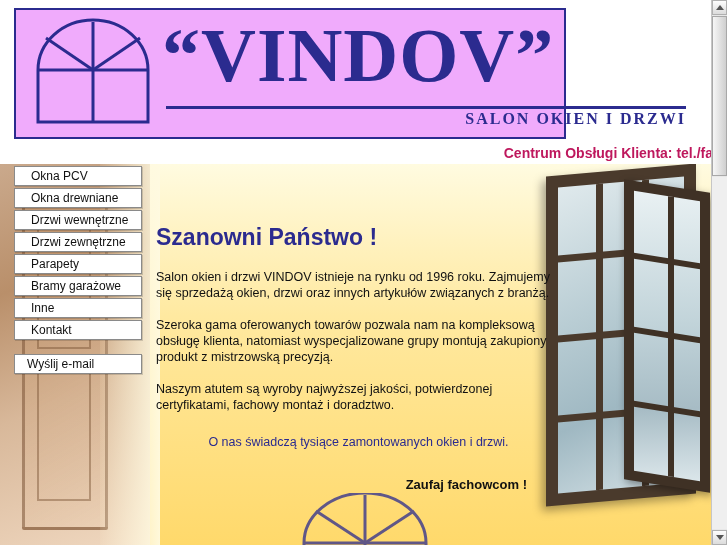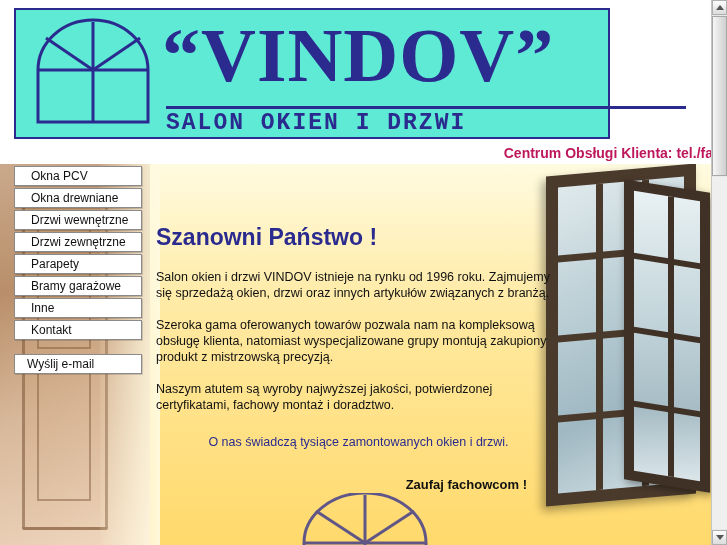--- a/index.html
+++ b/index.html
@@ -27,24 +27,24 @@
     left: 0;
     top: 0;
     width: 713px;
     height: 146px;
     background: #ffffff;
   }
   .logo-box {
     position: absolute;
     left: 14px;
     top: 8px;
-    width: 596px;
+    width: 552px;
     height: 131px;
     border: 2px solid #2b2b8f;
-    background: #5eead4;
+    background: #f0abfc;
     box-sizing: border-box;
   }
   .arch-icon {
     position: absolute;
     left: 16px;
     top: 8px;
     width: 123px;
     height: 110px;
   }
   .logo-title {
@@ -64,23 +64,23 @@
     top: 96px;
     width: 520px;
     height: 3px;
     background: #2b2b8f;
   }
   .logo-sub {
     position: absolute;
     left: 150px;
     top: 100px;
     width: 520px;
-    text-align: left;
-    font-family: Liberation Mono, monospace;
-    font-size: 23px;
+    text-align: right;
+    font-family: Liberation Serif, serif;
+    font-size: 16px;
     font-weight: bold;
     color: #2b2b8f;
     letter-spacing: 2px;
     white-space: nowrap;
   }
   .contact-bar {
     position: absolute;
     left: 0;
     top: 144px;
     width: 713px;

